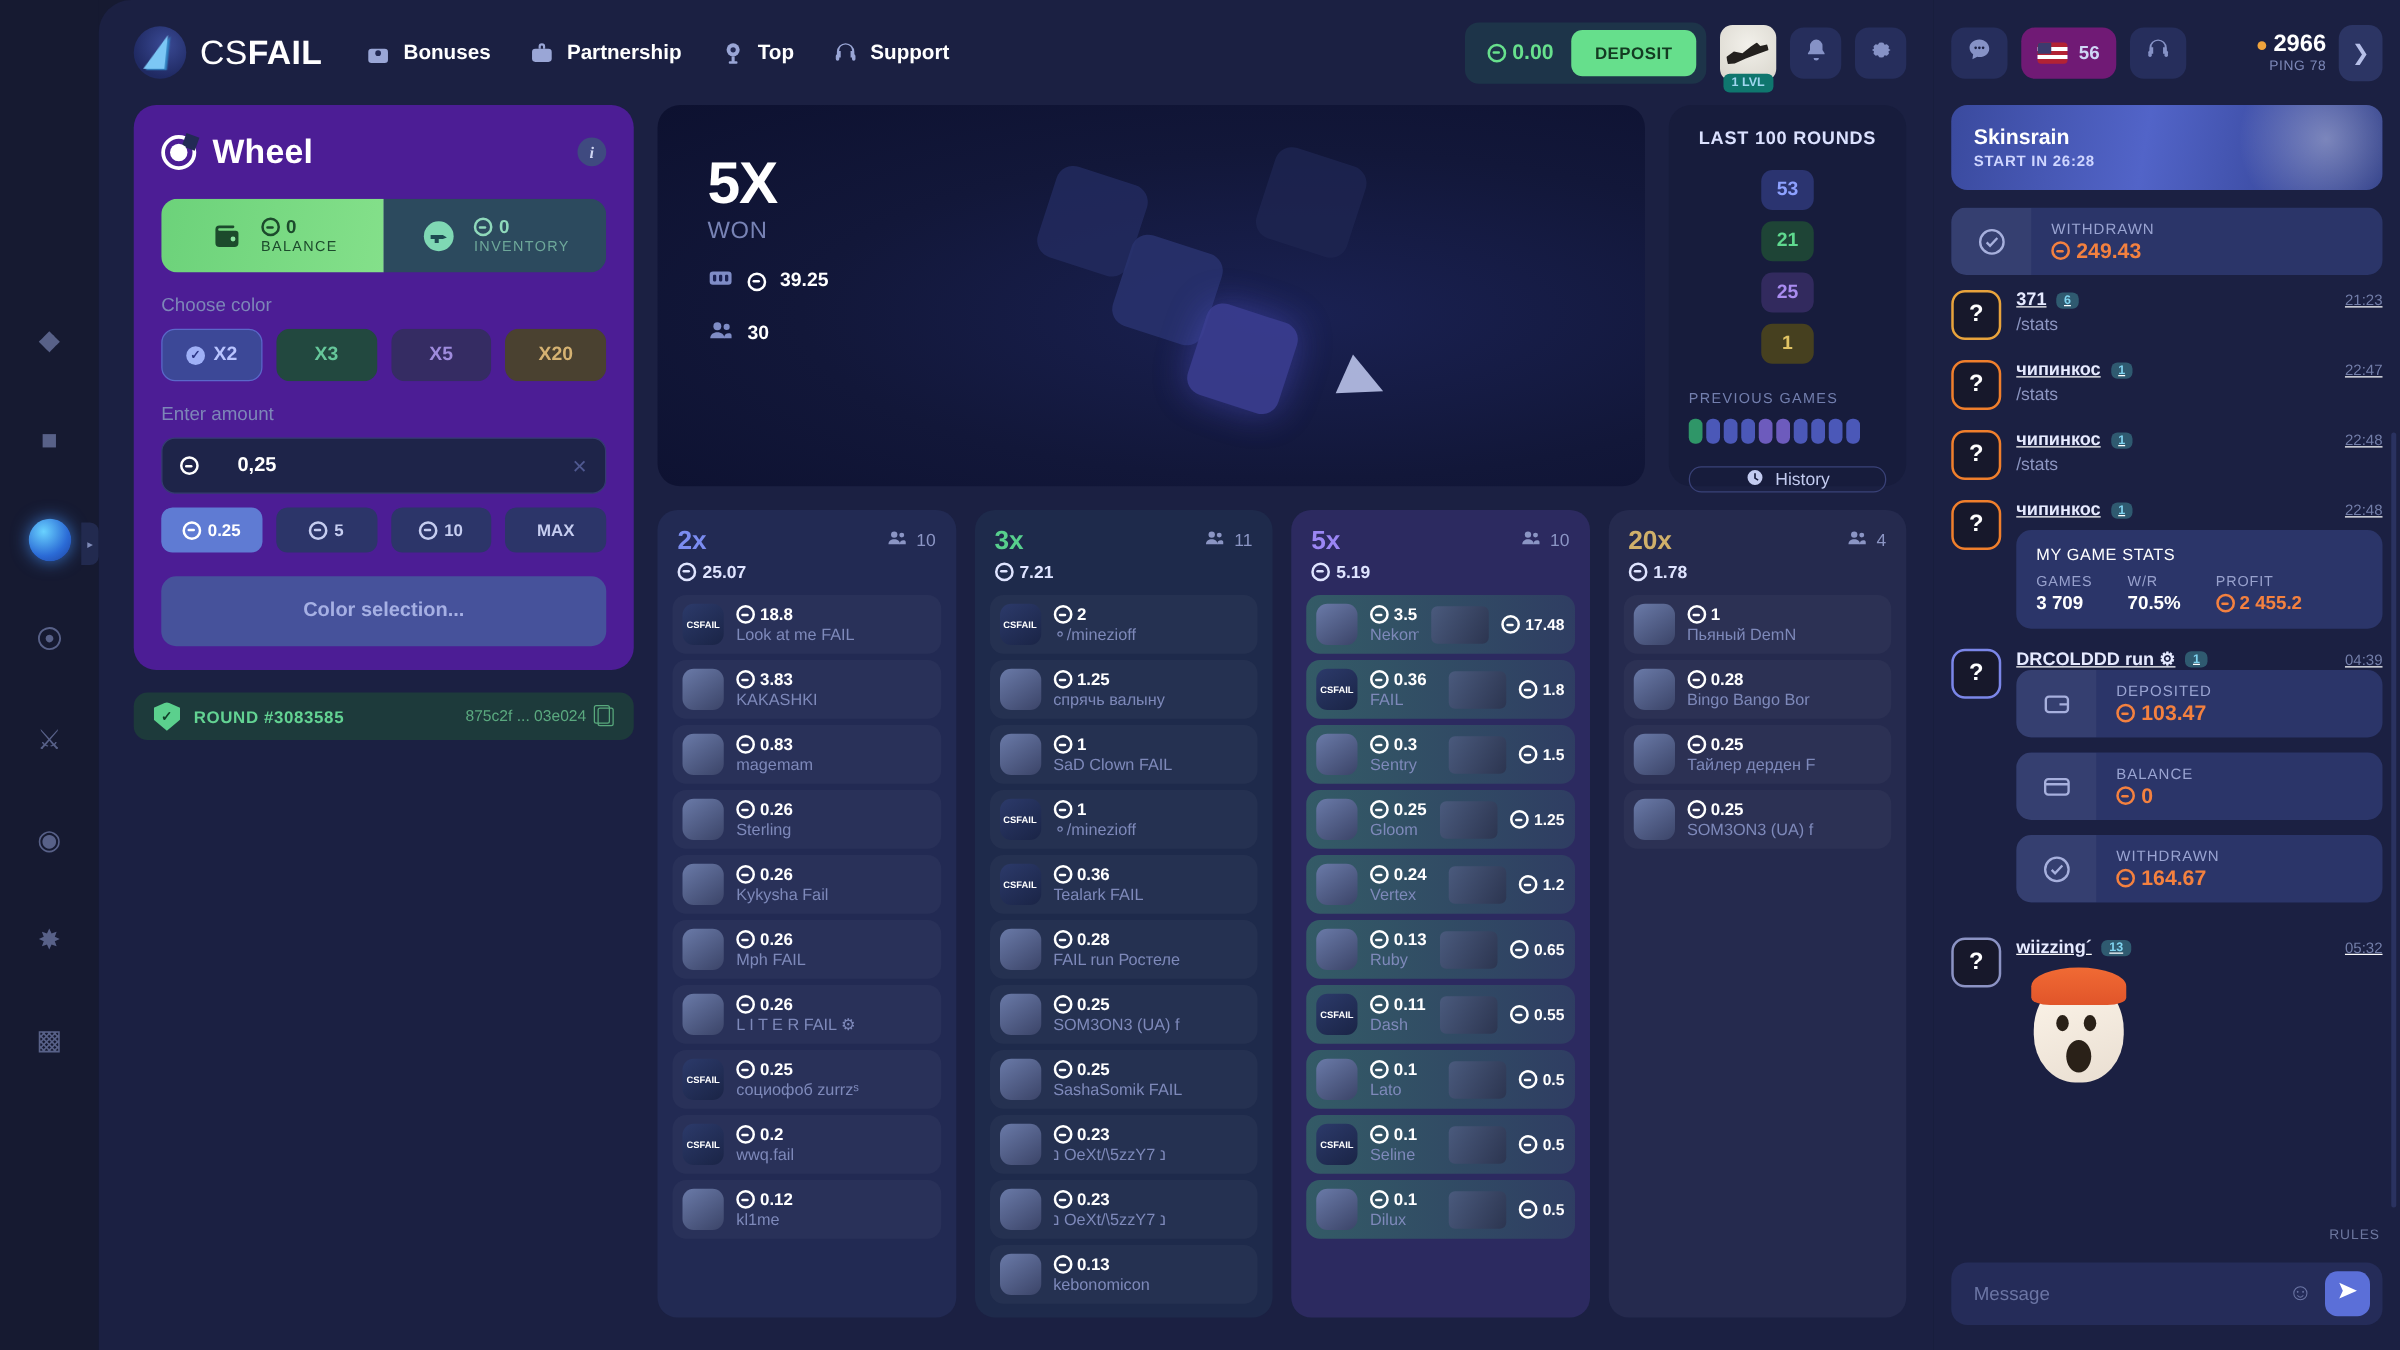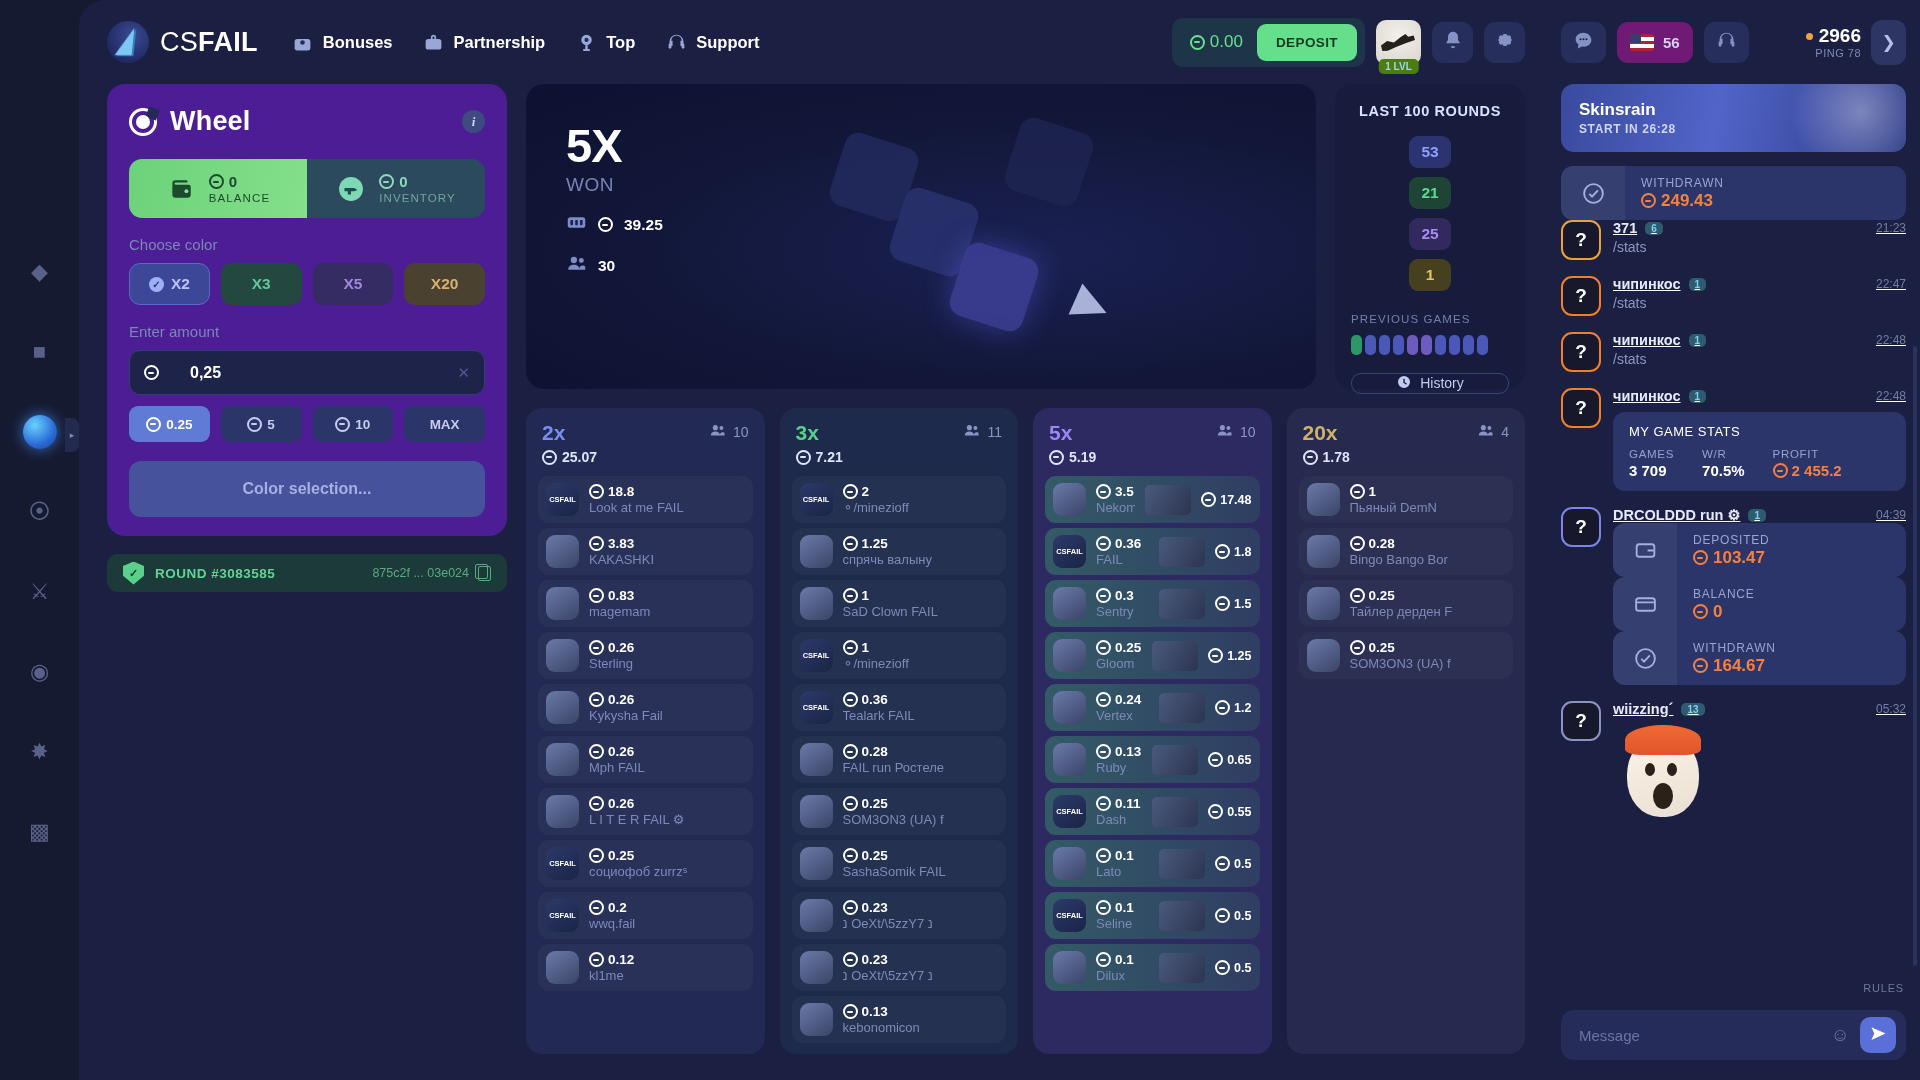--- a/index.html
+++ b/index.html
@@ -71,21 +71,21 @@
     width: 22px; height: 22px; color: #9aa6d6;
     display: flex; align-items: center; justify-content: center;
   }
   .nav-ico svg { width: 21px; height: 21px; fill: #9aa6d6; }
 
   .header-right { margin-left: auto; display: flex; align-items: center; gap: 11px; }
   .balance-box {
     display: flex; align-items: center; gap: 14px;
     background: #1d3449; border-radius: 11px; padding: 6px 8px 6px 18px;
   }
-  .bal-amount { color: #67e08d; font-weight: 400; font-size: 17px; display:flex;align-items:center;gap:5px;}
+  .bal-amount { color: #67e08d; font-weight: 700; font-size: 17px; display:flex;align-items:center;gap:5px;}
   .coin {
     display:inline-flex;align-items:center;justify-content:center;
     width:15px;height:15px;border-radius:50%;border:2px solid currentColor;
     font-size:8px;font-weight:800;line-height:1;
   }
   .coin::before{content:"";width:6px;height:2px;background:currentColor;display:block;border-radius:1px;margin-left:-1px;}
   .deposit-btn {
     background: #66df8c; color: #143b22; font-weight: 800; font-size: 13.5px;
     border: none; border-radius: 9px; padding: 11px 19px; cursor: pointer;
     letter-spacing: .4px;
@@ -96,21 +96,21 @@
     background: radial-gradient(circle at 50% 35%, #f2f0ea, #d8d5cc);
     overflow: hidden; position: relative;
   }
   .avatar::after{
     content:""; position:absolute; left:5px; top:14px; width:34px; height:20px;
     background:#23201e;
     clip-path: polygon(0% 60%, 18% 38%, 38% 45%, 58% 18%, 72% 2%, 80% 16%, 96% 10%, 100% 32%, 74% 48%, 46% 66%, 20% 86%, 4% 88%);
   }
   .lvl-badge {
     position: absolute; left: 50%; transform: translateX(-50%); bottom: -9px;
-    background: #4d7c0f; color: #9fd6ef; font-size: 10px; font-weight: 800;
+    background: #0f766e; color: #9fd6ef; font-size: 10px; font-weight: 800;
     padding: 2px 7px; border-radius: 5px; white-space: nowrap;
   }
   .hdr-icon-btn {
     width: 41px; height: 41px; border-radius: 11px; background: #262e5c;
     display: flex; align-items: center; justify-content: center; cursor: pointer;
   }
   .hdr-icon-btn svg { width: 20px; height: 20px; fill: #8692c6; }
 
   
   .content { display: flex; gap: 19px; padding: 0 22px 0 28px; }
@@ -334,21 +334,21 @@
   .promo::after{
     content:""; position:absolute; right:0; top:0; width:150px; height:100%;
     background: radial-gradient(circle at 70% 40%, rgba(255,255,255,.35), transparent 62%);
   }
   .promo-t { font-size: 17px; font-weight: 800; color: #fff; }
   .promo-s { font-size: 12px; font-weight: 700; color: #cfd6ff; letter-spacing: .6px; margin-top: 2px; }
 
   .chat-body { flex: 1; overflow: hidden; padding: 0 14px; position: relative; }
   .evt-card {
     display: flex; align-items: center; background: #2b3569; border-radius: 12px;
-    margin-bottom: 0; overflow: hidden; height: 54px;
+    margin-bottom: 12px; overflow: hidden; height: 54px;
   }
   .evt-icon {
     width: 64px; height: 100%; display: flex; align-items: center; justify-content: center;
     background: rgba(255,255,255,.05);
   }
   .evt-icon svg { width: 25px; height: 25px; fill: none; stroke: #a7b0dd; stroke-width: 1.8; }
   .evt-body { padding-left: 16px; }
   .evt-label { color: #9aa4d2; font-size: 12px; letter-spacing: .8px; }
   .evt-val { color: #f4813f; font-weight: 800; font-size: 17px; display: flex; align-items: center; gap: 5px; margin-top: 1px; }
 

